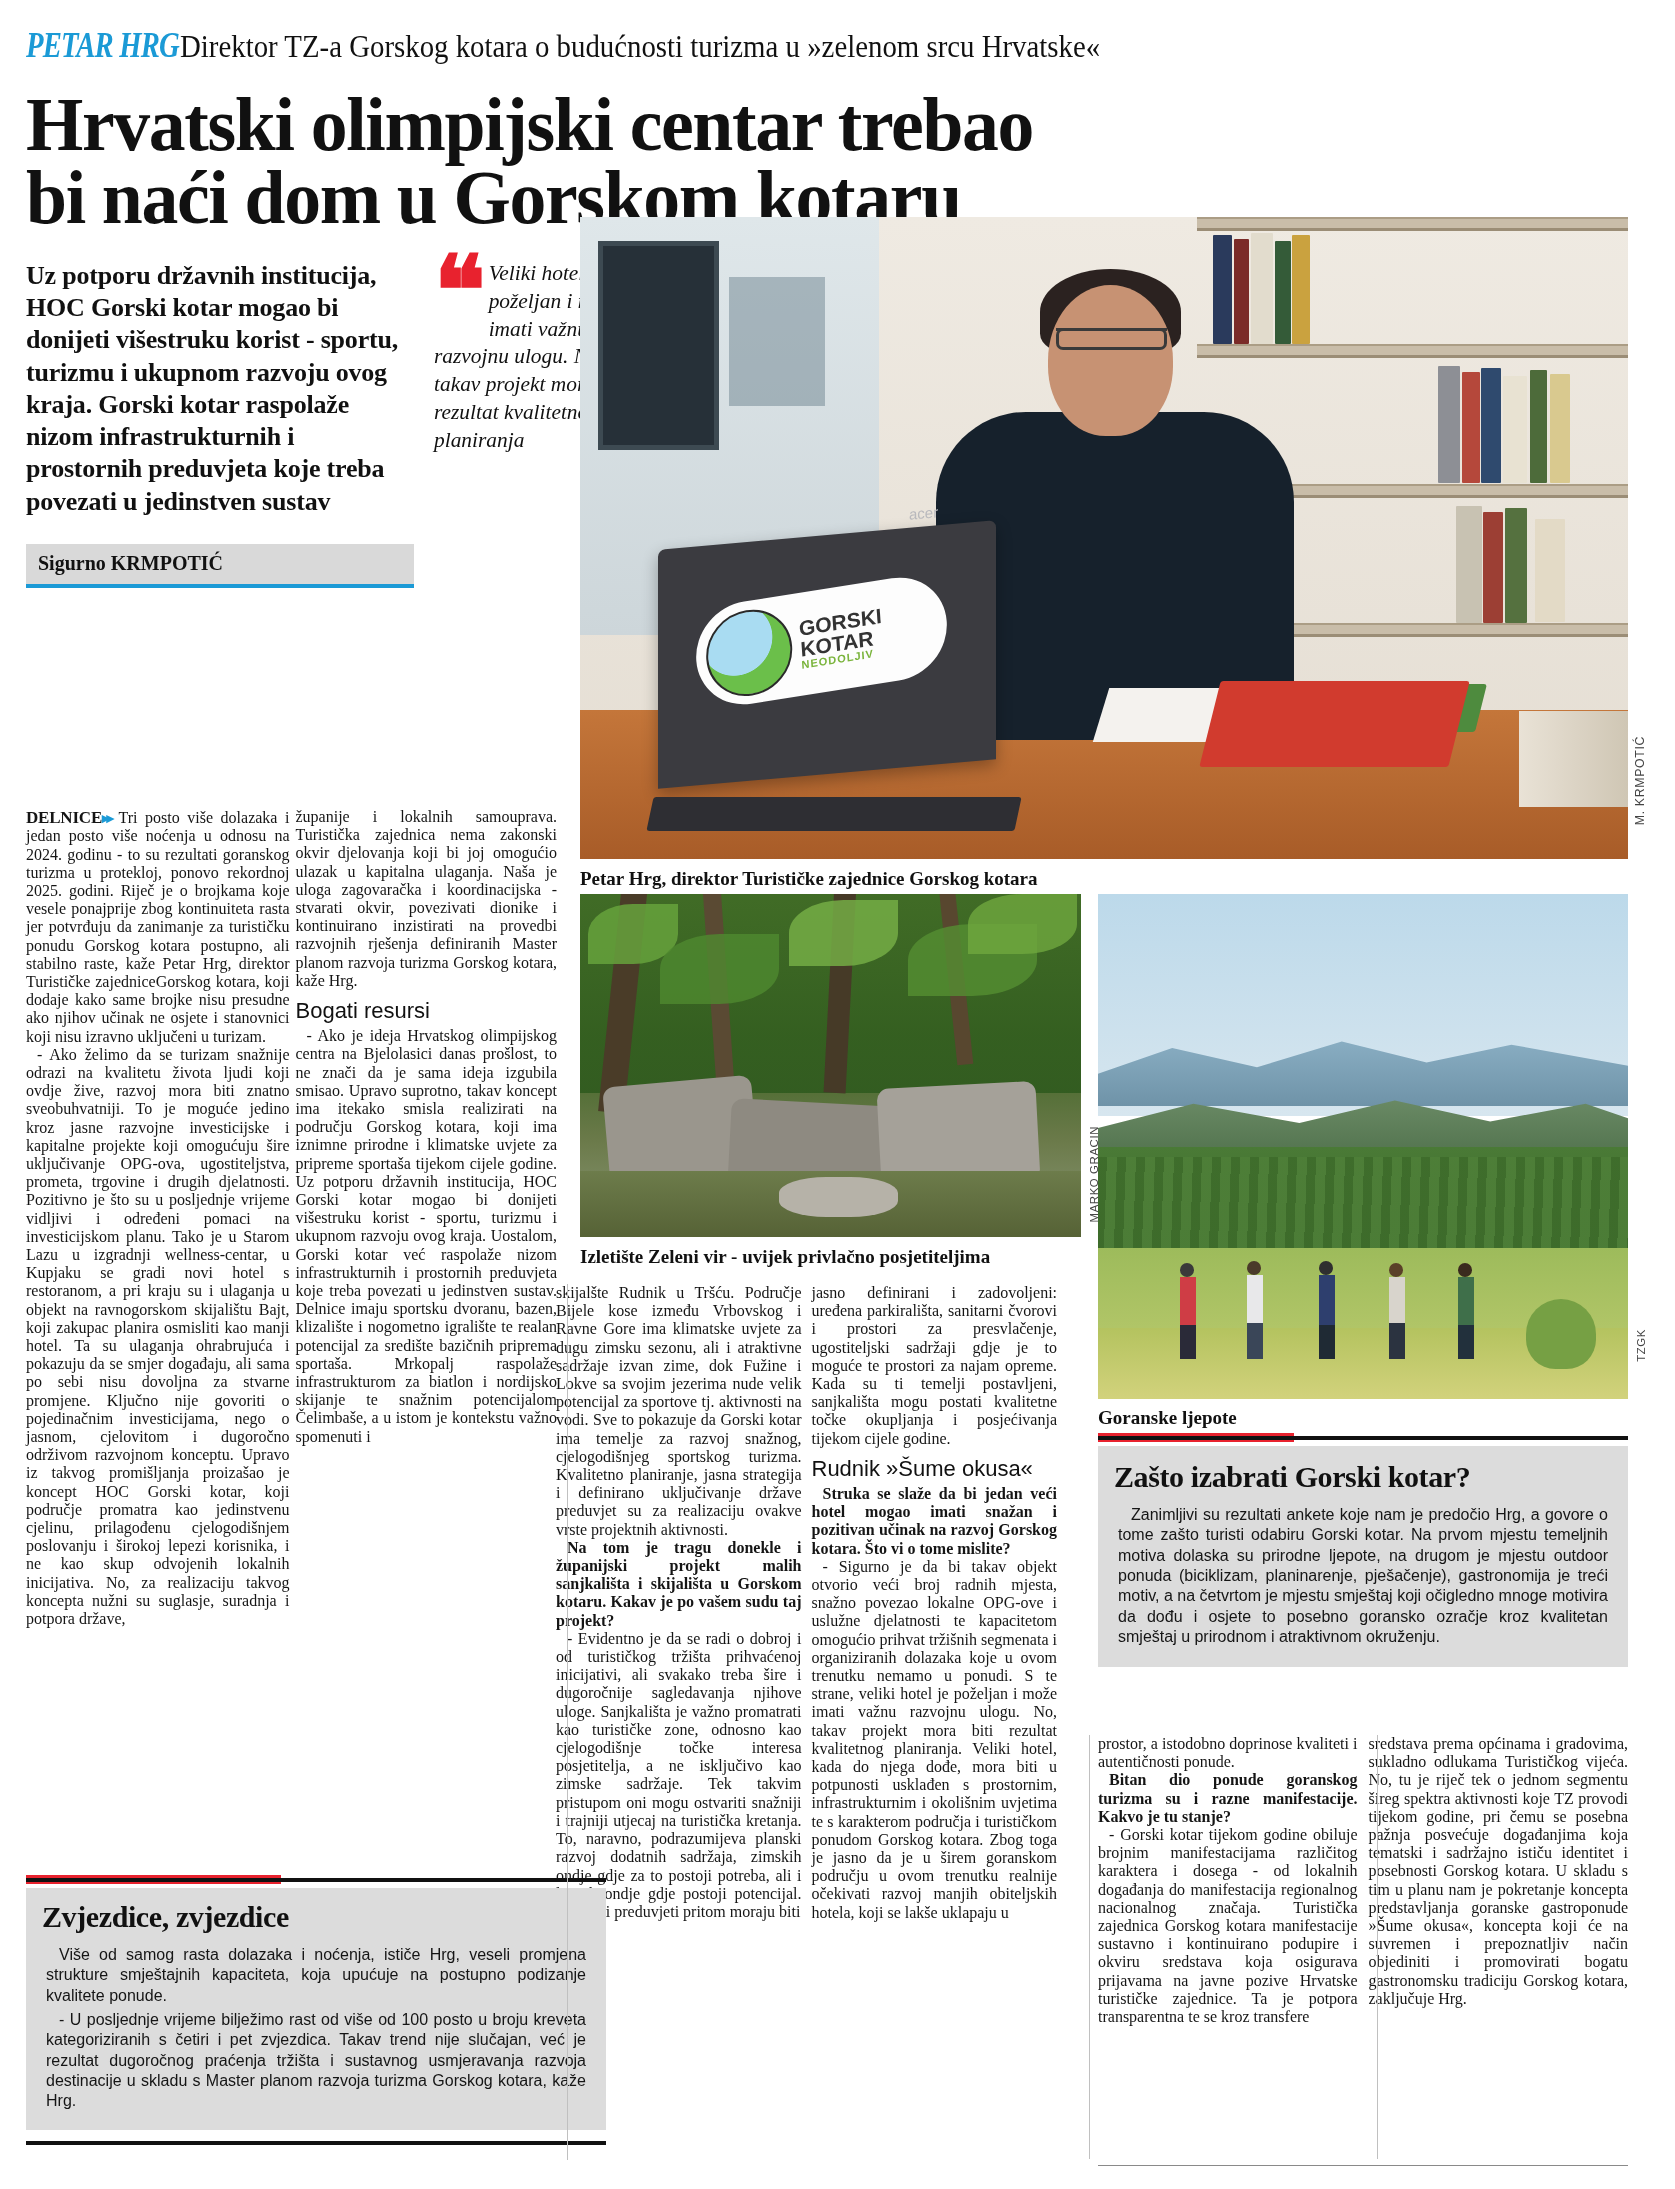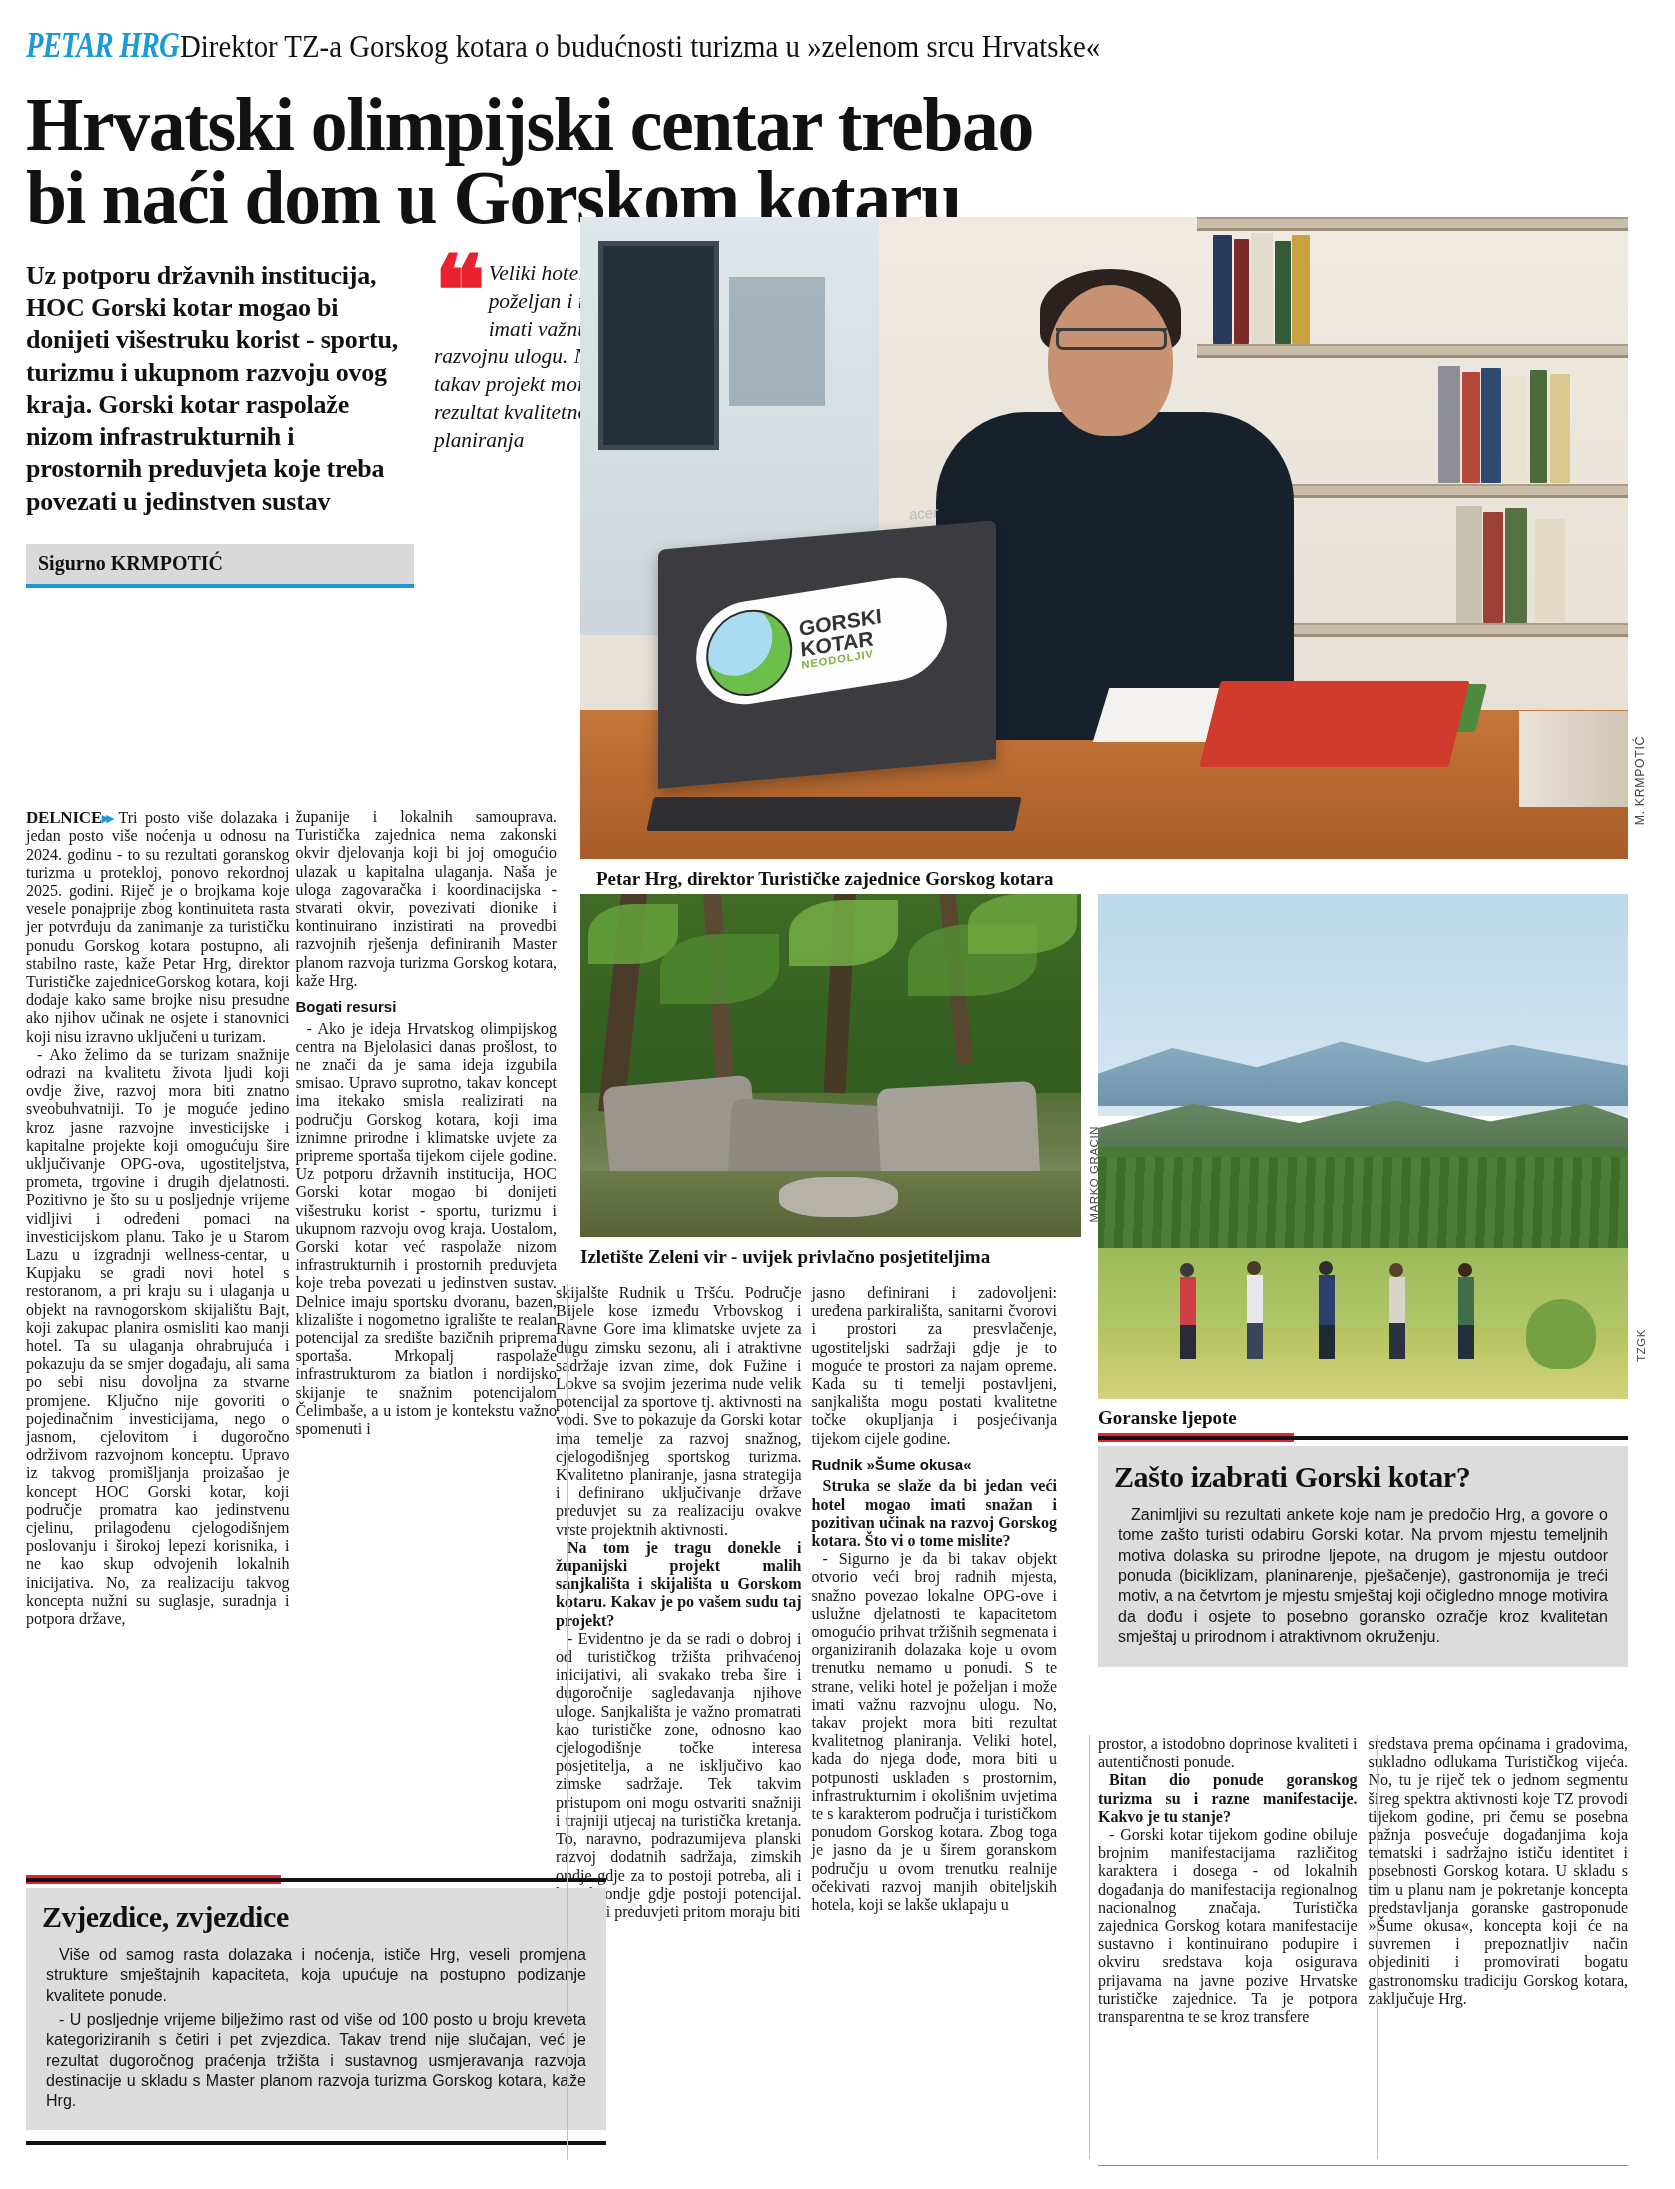--- a/index.html
+++ b/index.html
@@ -75,21 +75,21 @@
     hyphens:auto;
     -webkit-hyphens:auto;
   }
   .bt p { margin:0; text-indent:11px; }
   .bt p.noind { text-indent:0; }
   .bt .dateline { font-weight:bold; font-size:17px; letter-spacing:-0.2px; }
   .arrow { color:#1b9ad6; font-weight:bold; letter-spacing:-3px; font-size:15px; }
   .bt .q { font-weight:bold; }
   .subhead {
     font-family:"Liberation Sans", sans-serif;
-    font-weight:bold; font-size:15px; color:#111;
+    font-weight:normal; font-size:22px; color:#111;
     margin:9px 0 4px 0; line-height:1.1;
   }
 
   
   .quote-col { width:199px; flex:0 0 199px; margin-left:20px; position:relative; }
   .quote-mark {
     float:left;
     font-family:"Liberation Serif", serif;
     font-weight:bold;
     font-size:96px; line-height:0.62;
@@ -315,21 +315,21 @@
         <div style="position:absolute;left:251px;top:-22px;font-family:'Liberation Sans',sans-serif;font-size:15px;color:#b9b9bd;">acer</div>
       </div>
       <div style="position:absolute;left:70px;bottom:28px;width:368px;height:34px;background:#2e2e33;transform:skewX(-12deg);border-radius:3px;"></div>
       <div class="papers"></div>
       <div class="folder-green"></div>
       <div class="folder-red"></div>
       <div style="position:absolute;right:0;bottom:52px;width:109px;height:96px;background:linear-gradient(90deg,#e9e2d6,#cfc6b4);"></div>
     </div>
   </div>
   <div class="credit-v" style="left:1633px;top:736px;">M. KRMPOTIĆ</div>
-  <div class="caption" style="left:596px;top:868px;">Petar Hrg, direktor Turističke zajednice Gorskog kotara</div>
+  <div class="caption" style="left:580px;top:868px;">Petar Hrg, direktor Turističke zajednice Gorskog kotara</div>
 
   <div class="photo-forest">
     <div class="ph forest-bg">
       <div style="position:absolute;left:0;top:0;width:100%;height:58%;background:linear-gradient(#3f6a25,#2f5a1e);opacity:.9;"></div>
       <div style="position:absolute;left:30px;top:-10px;width:26px;height:229px;background:#4a3c28;transform:rotate(6deg);"></div>
       <div style="position:absolute;left:129px;top:-14px;width:18px;height:199px;background:#5a4a33;transform:rotate(-4deg);"></div>
       <div style="position:absolute;left:249px;top:-10px;width:22px;height:209px;background:#463a27;transform:rotate(3deg);"></div>
       <div style="position:absolute;left:368px;top:-8px;width:16px;height:179px;background:#58472f;transform:rotate(-6deg);"></div>
       <div class="leaf" style="left:8px;top:10px;width:90px;height:60px;background:#66a23c;opacity:.85;"></div>
       <div class="leaf" style="left:80px;top:40px;width:119px;height:70px;background:#4f8a30;opacity:.8;"></div>

